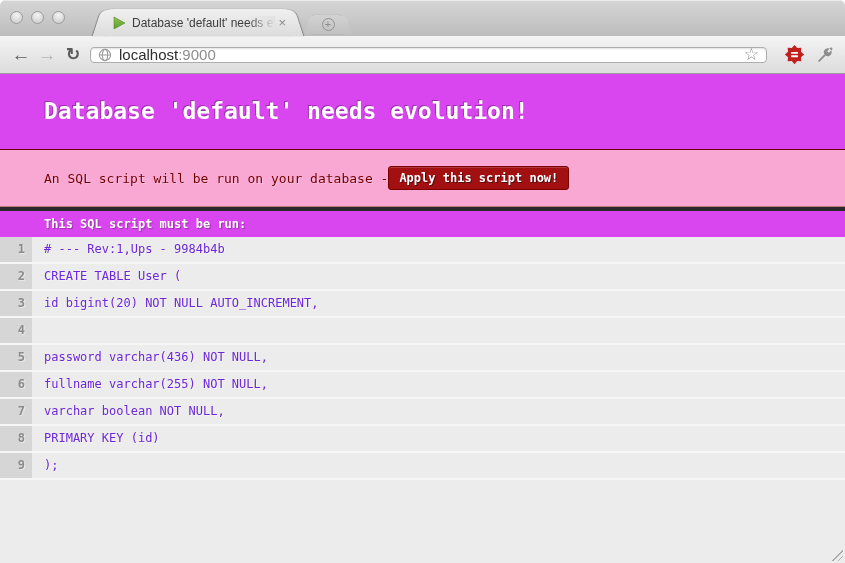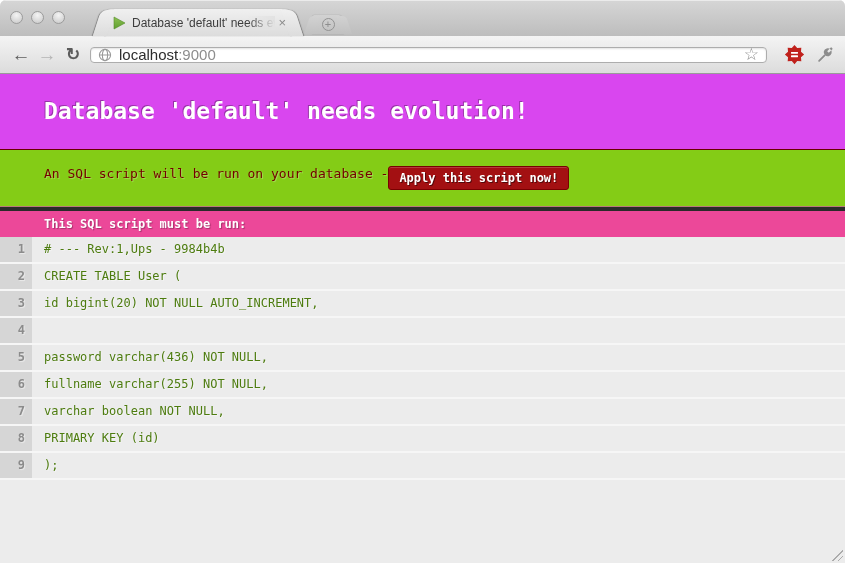--- a/index.html
+++ b/index.html
@@ -55,38 +55,38 @@
   .globe { flex:0 0 14px; height:14px; }
   .url-text { flex:1; margin-left:7px; font-size:15px; color:#2d2d2d; white-space:nowrap; }
   .url-port { color:#8d8d8d; }
   .star-btn { font-size:17px; color:#8e8e8e; line-height:17px; }
   .ext-btn, .wrench-btn { width:24px; height:24px; margin-left:7px;
     display:flex; align-items:center; justify-content:center; }
   .banner { height:76px; flex:0 0 76px; background:#d946ef; border-bottom:1px solid #690000;
     color:#fff; padding:24px 44px 0; }
   .banner h1 { font-family:"DejaVu Sans Mono", monospace; font-size:23px; font-weight:bold;
     text-shadow:-1px -1px 0 rgba(0,0,0,.3); letter-spacing:0; }
-  .detail { height:57px; flex:0 0 57px; background:#84cc16; border-bottom:1px solid #BA7A7A;
+  .detail { height:57px; flex:0 0 57px; background:#f9a8d4; border-bottom:1px solid #BA7A7A;
     color:#730000; font-family:"DejaVu Sans Mono", monospace; font-size:13px;
-    display:flex; padding:16px 44px;
+    display:flex; align-items:center; padding:4px 44px;
     text-shadow:1px 1px 1px rgba(255,255,255,.3); }
   .apply-btn { margin-left:0; background:#A31012; border:1px solid #790000; border-radius:3px;
     color:#fff; font-family:"DejaVu Sans Mono", monospace; font-size:12px; font-weight:bold;
     padding:4px 10px; text-shadow:1px 1px 0 rgba(0,0,0,.5);
     box-shadow:inset 0 1px 0 rgba(255,255,255,.18); cursor:pointer; }
-  .script-header { height:30px; flex:0 0 30px; background:#ec4899; border-top:4px solid #2a2a2a;
+  .script-header { height:30px; flex:0 0 30px; background:#d946ef; border-top:4px solid #2a2a2a;
     color:#fff; font-family:"DejaVu Sans Mono", monospace; font-size:12px; font-weight:bold;
     padding:5px 44px; line-height:16px; text-shadow:1px 1px 1px rgba(0,0,0,.3); }
   .code-area { background:#ECECEC; }
   .code-row { position:relative; height:27px; border-bottom:2px solid #f6f6f6;
     font-family:"DejaVu Sans Mono", monospace; font-size:12px;
     text-shadow:1px 1px 1px rgba(255,255,255,.5); }
   .ln { position:absolute; left:0; top:0; bottom:0; width:32px; background:#D6D6D6;
     color:#8B8B8B; font-weight:bold; text-align:right; padding:5px 7px 0 0; }
-  .code-text { position:absolute; left:44px; top:5px; color:#4d7c0f; white-space:pre; }
+  .code-text { position:absolute; left:44px; top:5px; color:#6d28d9; white-space:pre; }
   .filler { flex:1; background:#ECECEC; position:relative; }
   .resize-handle { position:absolute; right:2px; bottom:2px; width:13px; height:13px;
     background:repeating-linear-gradient(-45deg, transparent 0, transparent 3px, #ababab 3px, #ababab 4px);
     clip-path:polygon(100% 0, 100% 100%, 0 100%); }
 </style>
 </head>
 <body>
 
 <div class="window">
 

